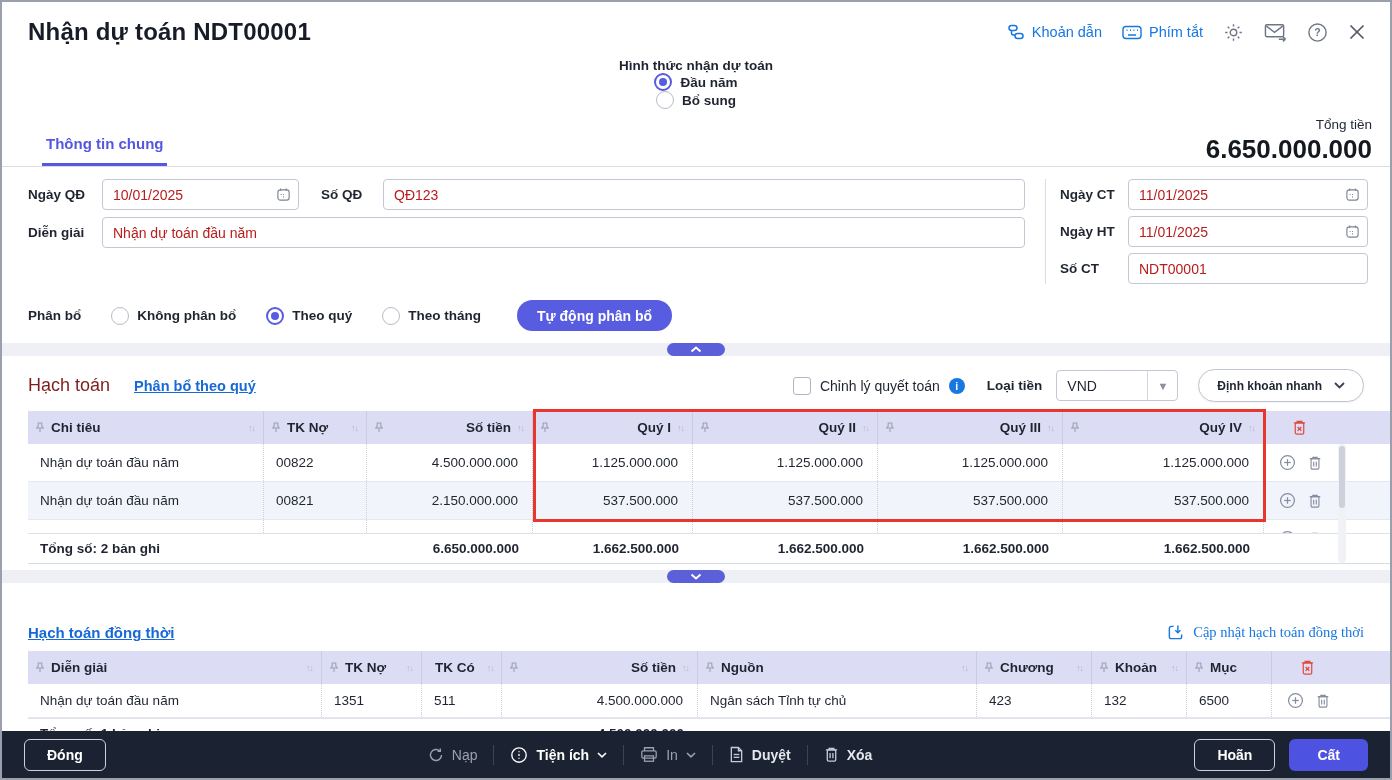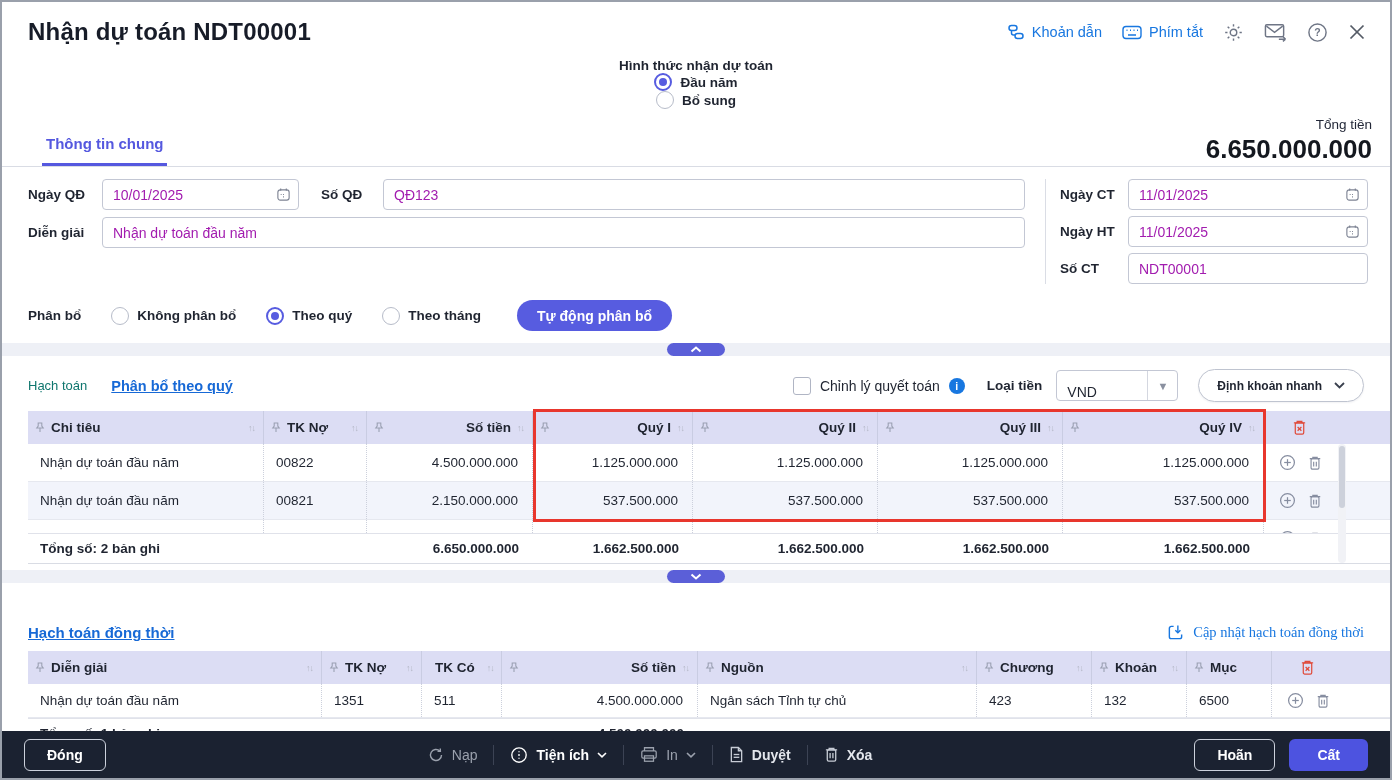--- a/index.html
+++ b/index.html
@@ -27,42 +27,42 @@
   .tab { color:#5558df; font-weight:700; font-size:15px; padding:0 4px 11px; border-bottom:3px solid #5558df; margin-left:14px; cursor:pointer; }
   .total-block { position:absolute; right:18px; top:-4px; text-align:right; }
   .total-label { font-size:13.5px; color:#232838; }
   .total-value { font-size:26px; font-weight:800; color:#14181f; margin-top:2px; }
 
   
   .form { display:flex; padding:12px 14px 0 26px; }
   .form-left { flex:1; display:flex; flex-direction:column; gap:7px; padding-right:20px; border-right:1px solid #dadde5; margin-right:14px; }
   .frow { display:flex; align-items:center; }
   .flabel { width:74px; flex:none; font-weight:700; font-size:13.5px; }
-  input.txt { height:31px; border:1px solid #c3c7d4; border-radius:4px; padding:0 10px; font-size:14px; color:#a21caf; font-family:inherit; background:#fff; outline:none; }
+  input.txt { height:31px; border:1px solid #c3c7d4; border-radius:4px; padding:0 10px; font-size:14px; color:#b91c1c; font-family:inherit; background:#fff; outline:none; }
   .datewrap { position:relative; }
   .datewrap .cal { position:absolute; right:8px; top:8px; }
   .form-right { width:316px; display:flex; flex-direction:column; gap:6px; padding-right:8px; }
   .form-right .flabel { width:68px; }
   .form-right .datewrap, .form-right input.txt { flex:1; }
   .form-right .datewrap input.txt { width:100%; }
 
   .alloc-row { display:flex; align-items:center; gap:30px; padding:16px 26px 0; }
   .pill-btn { height:31px; border:none; border-radius:16px; background:#575ce0; color:#fff; font-weight:700; font-size:14px; padding:0 20px; font-family:inherit; cursor:pointer; }
 
   .band { position:relative; height:13px; background:#eef0f6; margin-top:12px; }
   .band-pill { position:absolute; left:50%; transform:translateX(-50%); top:0; width:58px; height:13px; border-radius:7px; background:#5b5fd8; display:flex; align-items:center; justify-content:center; cursor:pointer; }
 
   
   .ht-toolbar { display:flex; align-items:center; padding:13px 26px 9px; }
   .section-link { color:#1769d6; font-weight:700; font-size:14.5px; text-decoration:underline; cursor:pointer; }
   .ht-right { margin-left:auto; display:flex; align-items:center; gap:12px; }
   .checkbox { width:18px; height:18px; border:1.5px solid #b0b5c4; border-radius:3px; background:#fff; cursor:pointer; flex:none; }
   .cb-group { display:flex; align-items:center; gap:9px; font-size:14px; }
   .info { width:16px; height:16px; border-radius:50%; background:#1877e0; color:#fff; font-size:10.5px; font-weight:800; display:flex; align-items:center; justify-content:center; font-style:normal; }
-  .select { width:122px; height:31px; border:1px solid #c3c7d4; border-radius:4px; display:flex; align-items:flex-end; background:#fff; cursor:pointer; margin-left:2px; }
+  .select { width:122px; height:31px; border:1px solid #c3c7d4; border-radius:4px; display:flex; align-items:center; background:#fff; cursor:pointer; margin-left:2px; }
   .select .val { flex:1; padding:0 10px; font-size:14px; }
   .select .caret { width:30px; align-self:stretch; border-left:1px solid #d4d7e0; display:flex; align-items:center; justify-content:center; color:#8a90a0; font-size:11px; }
   .quick { height:33px; border:1px solid #bfc4d0; border-radius:17px; background:#fff; display:flex; align-items:center; gap:12px; padding:0 18px; font-weight:700; font-size:12px; cursor:pointer; margin-left:8px; box-shadow:0 1px 2px rgba(30,35,60,.06); }
 
   
   .t-wrap { position:relative; margin-left:26px; }
   .grid { display:grid; }
   .g1 { grid-template-columns:236px 103px 166px 160px 185px 185px 201px 72px; }
   .g2 { grid-template-columns:294px 100px 80px 196px 279px 115px 95px 85px 72px; }
   .thead { height:33px; background:#dcddf4; }
@@ -261,21 +261,21 @@
 
   <div class="band">
     <span class="band-pill">
         <svg width="12" height="7" viewBox="0 0 12 7" fill="none" stroke="#fff" stroke-width="2">
           <polyline points="1.5,5.5 6,1.5 10.5,5.5"></polyline>
         </svg>
       </span>
   </div>
 
   <div class="ht-toolbar">
-    <span style="font-size:13px;color:#0f766e">Hạch toán</span>
+    <span style="font-size:18px;color:#7f1d1d">Hạch toán</span>
     <span class="section-link" style="margin-left:24px">Phân bổ theo quý</span>
     <div class="ht-right">
       <span class="cb-group">
         <span class="checkbox"></span>
         <span>Chỉnh lý quyết toán</span>
         <span class="info">i</span>
       </span>
       <span class="blabel" style="margin-left:10px">Loại tiền</span>
       <span class="select">
         <span class="val">VND</span>

